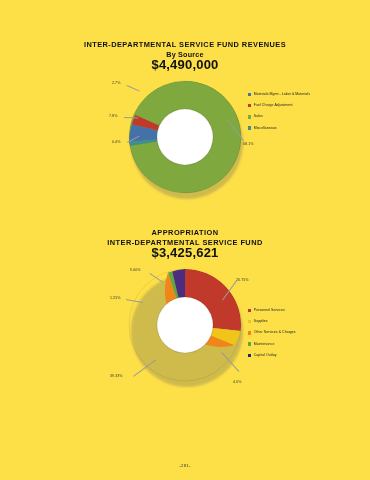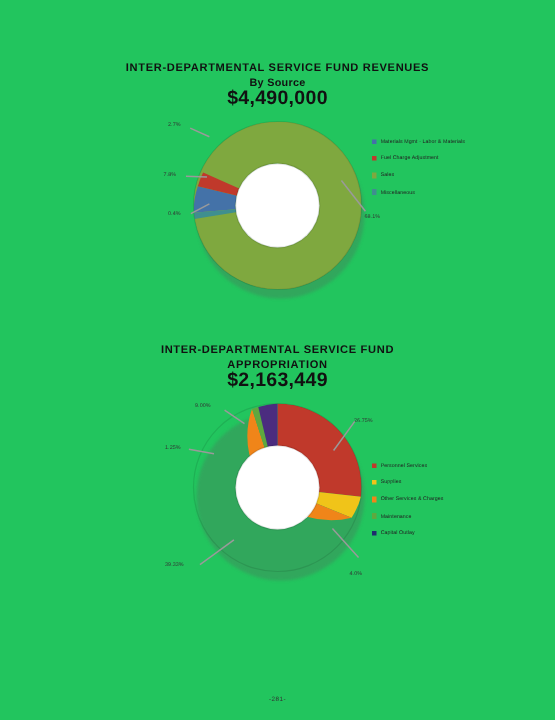--- a/index.html
+++ b/index.html
@@ -12,21 +12,21 @@
     width: 370px;
     height: 480px;
     overflow: hidden;
     font-family: "Liberation Sans", sans-serif;
     color: #1a1a1a;
     position: relative;
   }
   .page {
     position: absolute;
     inset: 0;
-    background: #22c55e;
+    background: #fde047;
   }
 
   
   .chart-title {
     text-align: center;
     font-weight: bold;
     letter-spacing: 0.3px;
     color: #111111;
   }
   .title-main {
@@ -226,23 +226,23 @@
           <span class="legend-swatch" style="background:#3f8f8f"></span>
           <span class="legend-label">Miscellaneous</span>
         </div>
       </div>
 
     </div>
   </div>
 
   <div class="chart-block" id="chart-two">
     <div class="chart-title">
+      <div class="title-main">APPROPRIATION</div>
       <div class="title-main">INTER-DEPARTMENTAL SERVICE FUND</div>
-      <div class="title-main">APPROPRIATION</div>
-      <div class="title-amount">$2,163,449</div>
+      <div class="title-amount">$3,425,621</div>
     </div>
 
     <div class="chart-area">
 
       <div class="donut-wrap">
         <div class="donut-shadow"></div>
         <div class="donut">
           <svg width="114" height="114" viewBox="0 0 114 114">
             <defs>
               <clipPath id="ring2">

